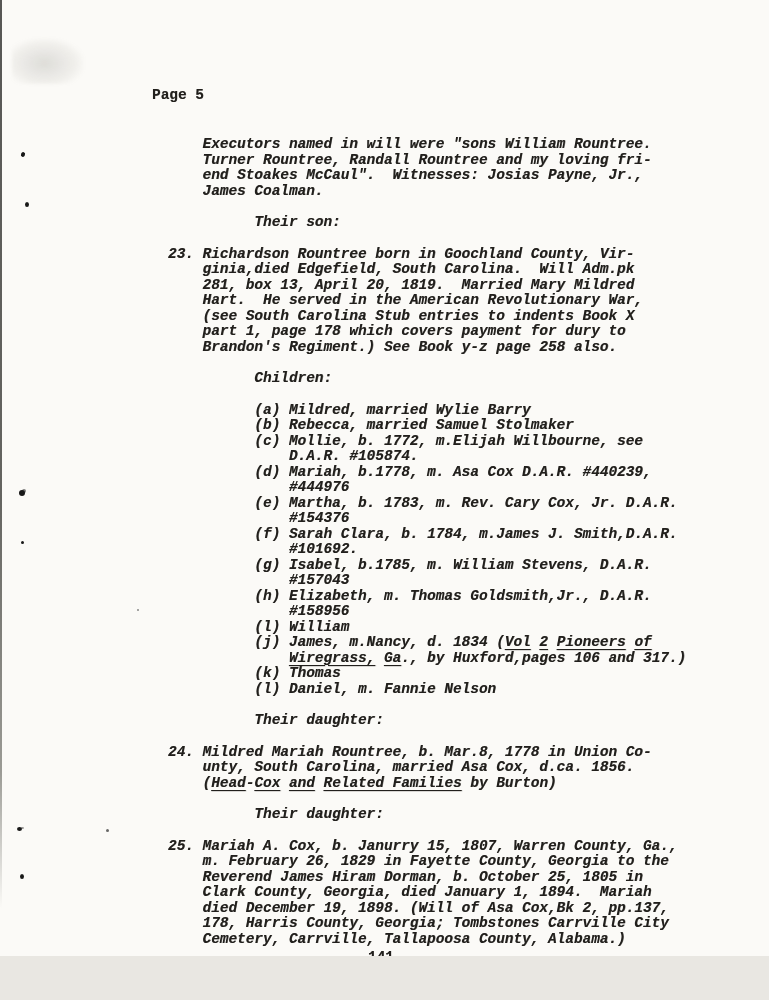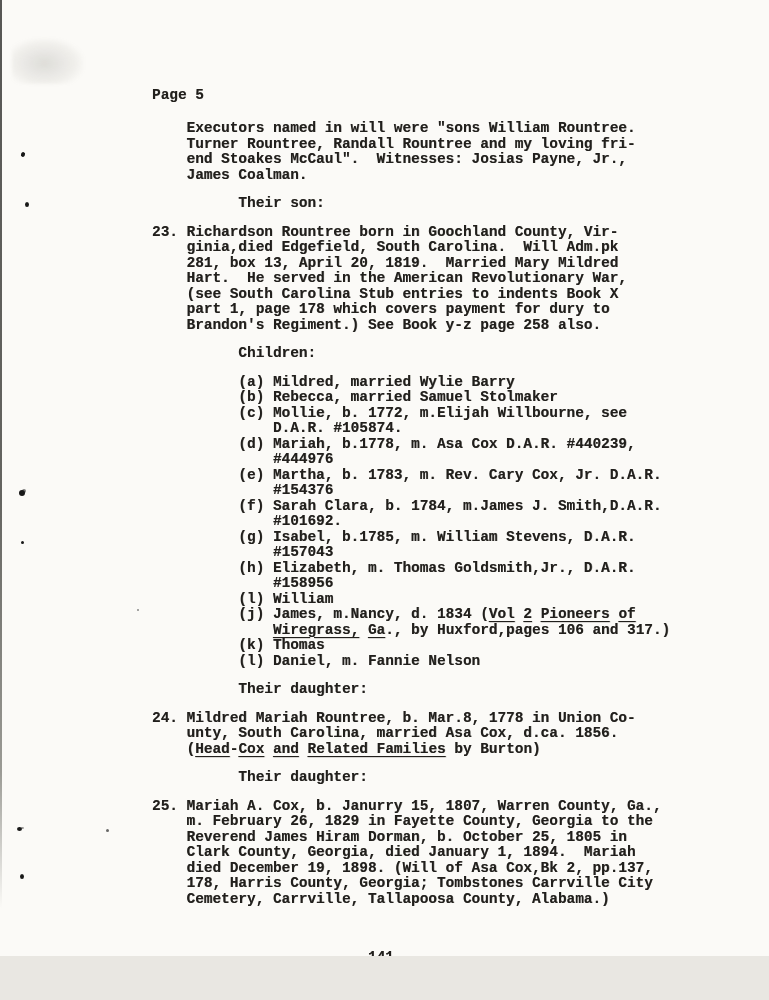--- a/index.html
+++ b/index.html
@@ -16,21 +16,21 @@
     text-shadow:0.35px 0.3px 0.4px rgba(30,27,23,0.55);
   }
   .page-header{
     position:absolute;left:152px;top:88px;
     font-size:14.4px;line-height:15.5px;white-space:pre;
   }
   .doc{
     position:absolute;left:152px;top:121px;
     font-size:14.4px;line-height:15.5px;white-space:pre;
   }
-  .block{margin:0;}
+  .block{margin:16px;font-style:italic;}
   .block + .block{margin-top:13px;}
   .line{white-space:pre;}
   .u{
     text-decoration:underline;
     text-decoration-thickness:1.4px;
     text-underline-offset:2.6px;
   }
   .page-number{
     position:absolute;left:368px;top:950px;
     font-size:14.4px;line-height:15.5px;white-space:pre;

